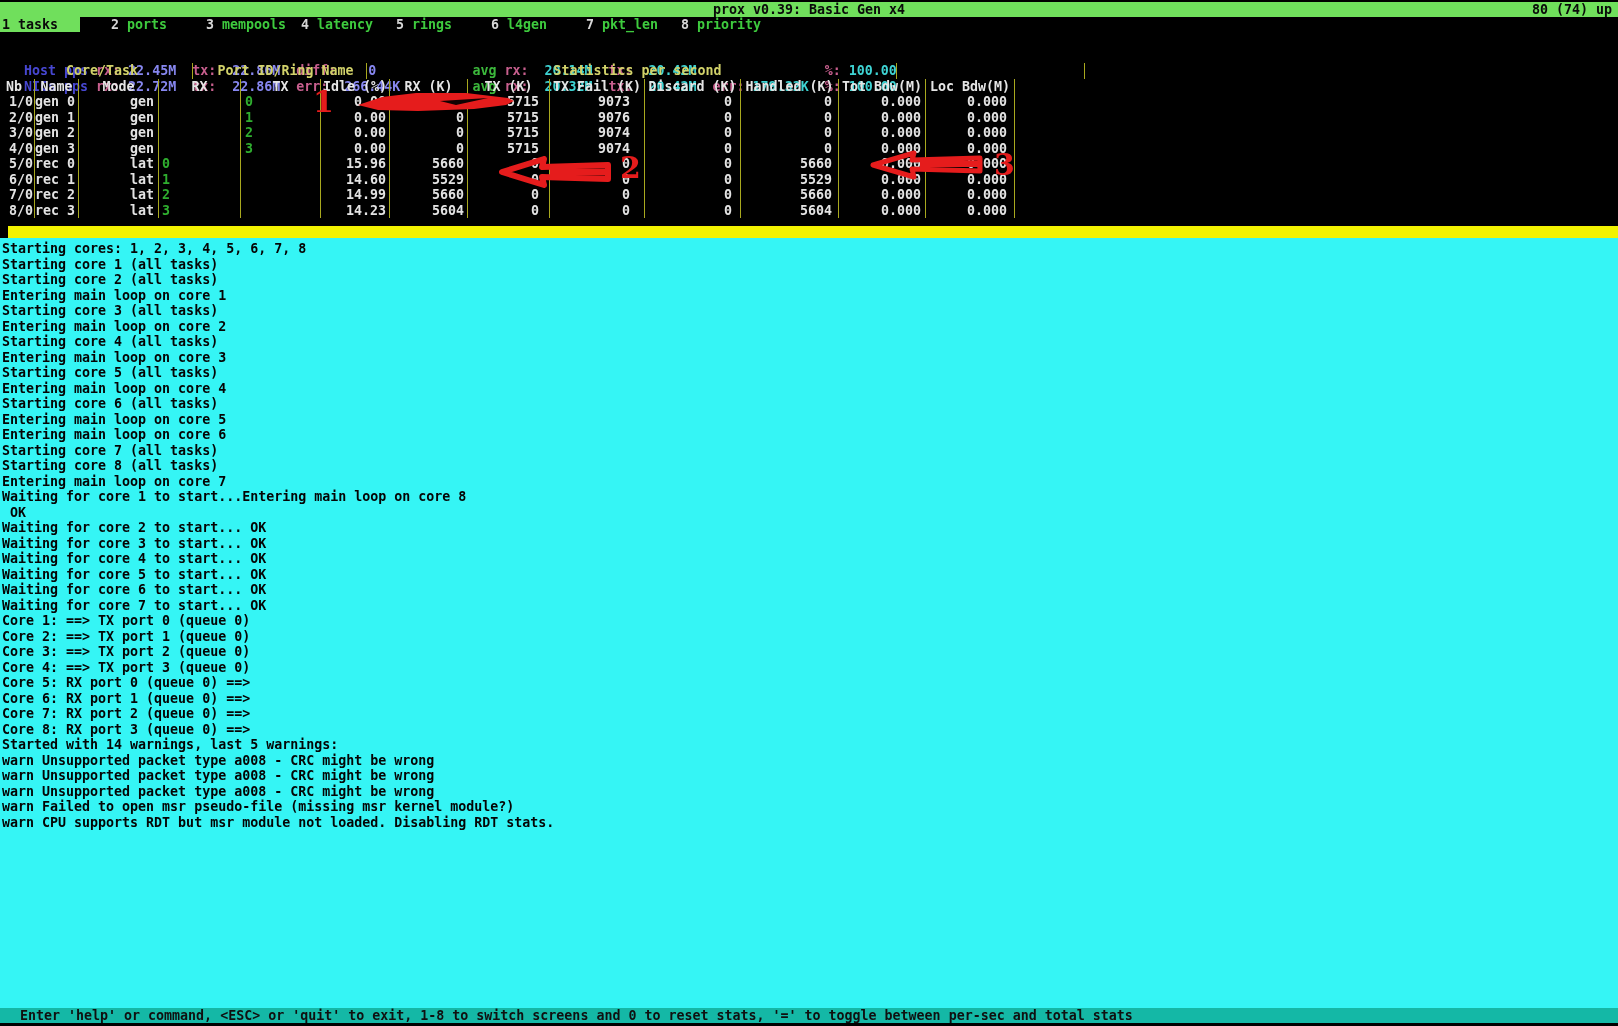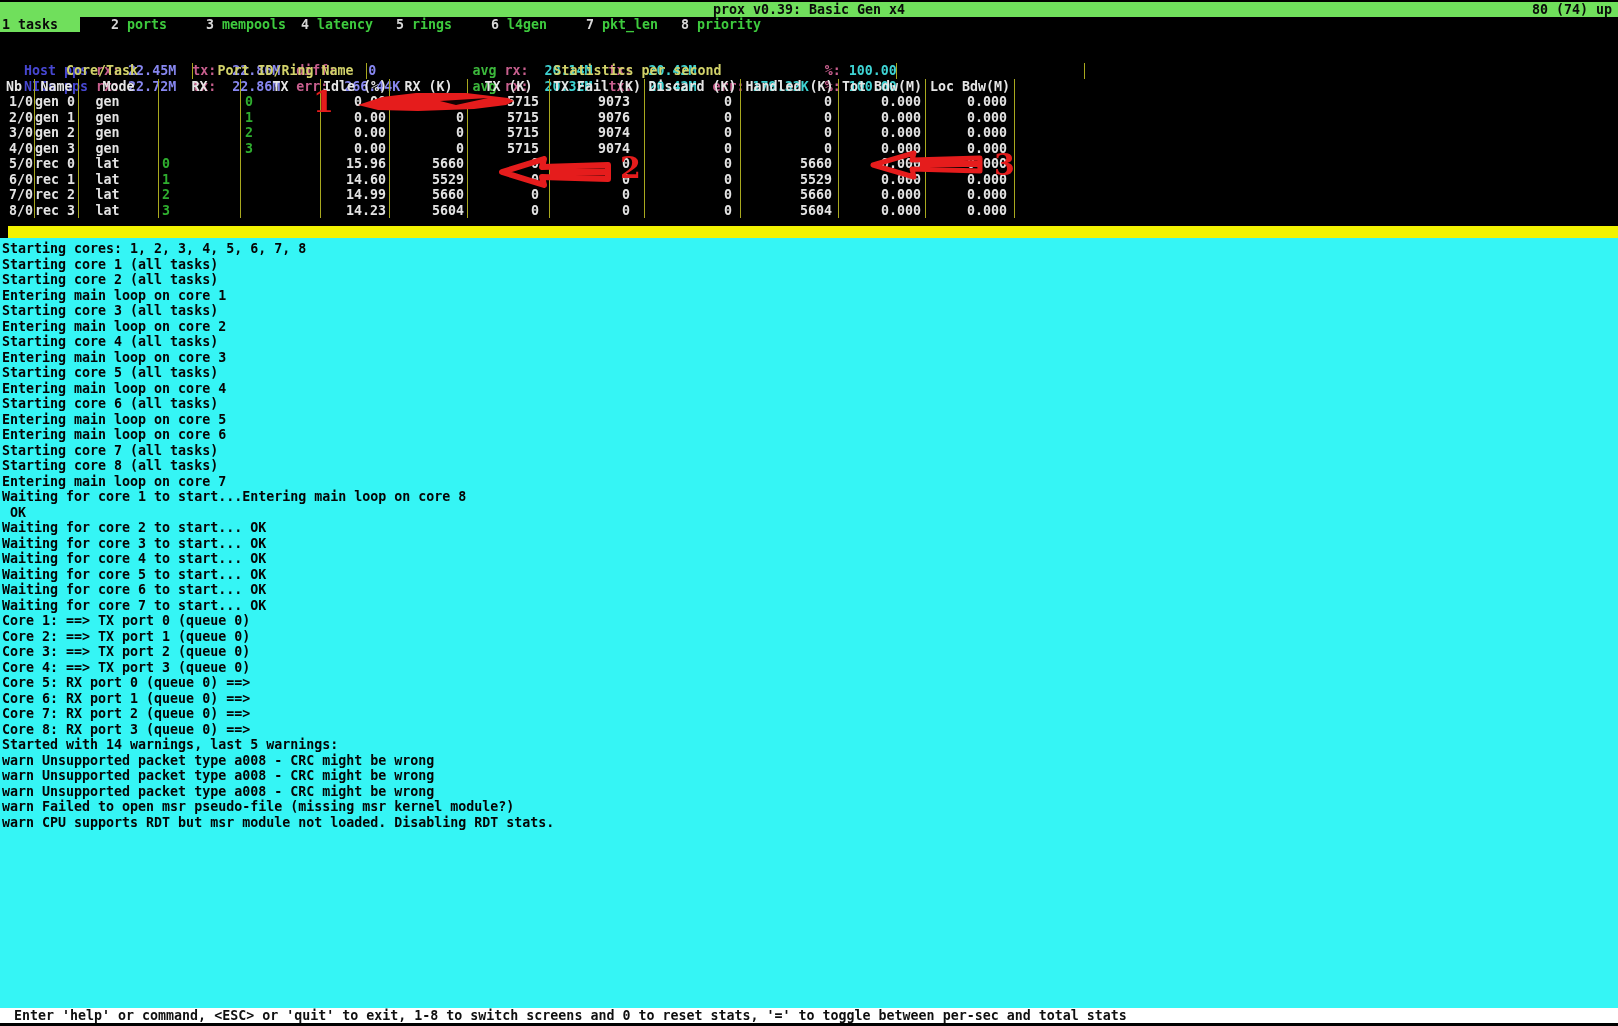--- a/index.html
+++ b/index.html
@@ -45,37 +45,37 @@
   .thead span:nth-of-type(7),.trow span:nth-of-type(7){width:78px;}
   .thead span:nth-of-type(8),.trow span:nth-of-type(8){width:82px;}
   .thead span:nth-of-type(9),.trow span:nth-of-type(9){width:95px;}
   .thead span:nth-of-type(10),.trow span:nth-of-type(10){width:96px;}
   .thead span:nth-of-type(11),.trow span:nth-of-type(11){width:98px;}
   .thead span:nth-of-type(12),.trow span:nth-of-type(12){width:87px;}
   .thead span:nth-of-type(13),.trow span:nth-of-type(13){width:89px;}
   .thead span:nth-of-type(1){text-align:left;padding-left:6px;}
   .trow span:nth-of-type(1){text-align:center;padding-left:8px;}
   .trow span:nth-of-type(2){padding-right:4px;}
-  .trow span:nth-of-type(3){padding-right:22px;text-align:center;}
+  .trow span:nth-of-type(3){padding-right:4px;}
   .trow span:nth-of-type(4){text-align:left;padding-left:3px;color:#2fae2f;}
   .trow span:nth-of-type(5){text-align:left;padding-left:4px;color:#2fae2f;}
   .trow span:nth-of-type(6){padding-right:3px;}
   .trow span:nth-of-type(7){padding-right:3px;}
   .trow span:nth-of-type(8){padding-right:10px;}
   .trow span:nth-of-type(9){padding-right:14px;}
   .trow span:nth-of-type(10){padding-right:8px;}
   .trow span:nth-of-type(11){padding-right:6px;}
   .trow span:nth-of-type(12){padding-right:4px;}
   .trow span:nth-of-type(13){padding-right:7px;}
   
   .gap{height:8px;background:#000;}
   .ybar{height:12px;background:#f2f200;margin-left:8px;}
   .logarea{height:770px;background:#35f5f5;color:#050505;padding:3px 0 16px 2px;box-sizing:border-box;}
   .logline{height:15.5px;line-height:15.5px;white-space:pre;}
-  .statusbar{height:15px;line-height:16px;background:#ffffff;color:#101010;padding-left:14px;white-space:pre;}
+  .statusbar{height:15px;line-height:16px;background:#14b8a6;color:#101010;padding-left:20px;white-space:pre;}
   .bottomstrip{height:2px;background:#000;}
   
   .ann{position:absolute;}
   .annnum{position:absolute;color:#e51c1c;font:bold 30px "DejaVu Serif",serif;line-height:28px;}
 </style>
 </head>
 <body>
 
 <div class="screen">
 

